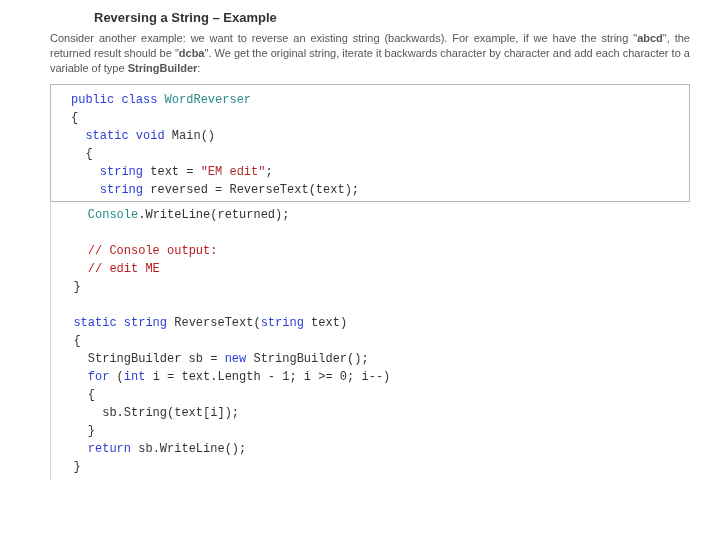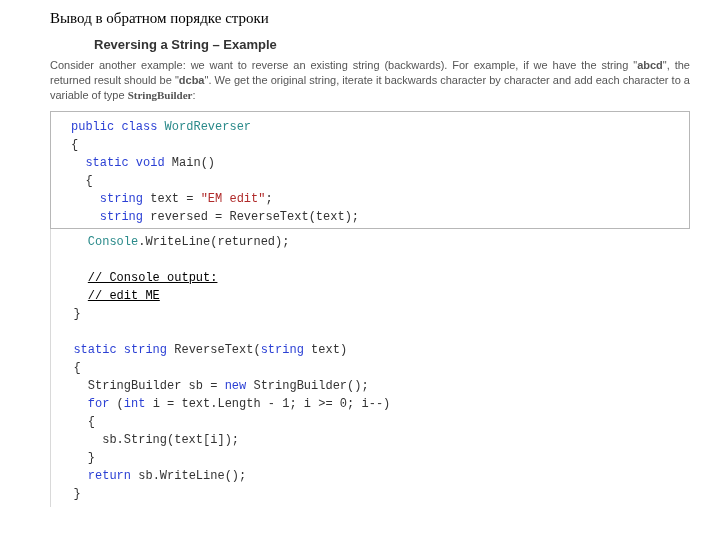--- a/index.html
+++ b/index.html
@@ -37,21 +37,21 @@
   }
   .body-text {
     font-family: Verdana, Geneva, sans-serif;
     font-size: 11px;
     color: #555;
     text-align: justify;
     line-height: 1.35;
     margin: 0 0 8px 0;
   }
   .body-text b { color: #555; }
-  .body-text .mono { font-family: Liberation Serif, serif; font-weight: bold; color:#555;margin-top:44px;}
+  .body-text .mono { font-family: Liberation Sans, sans-serif; font-weight: bold; color:#555;margin-top:44px;}
   .code-outer {
     border: 1px solid #b7b7b7;
     padding: 6px 8px 2px 20px;
     margin: 0 0 0 0;
     font-family: Consolas, "Courier New", monospace;
     font-size: 12px;
     line-height: 1.5;
     color: #333;
     white-space: pre;
   }
@@ -61,29 +61,28 @@
     margin: 0 0 0 0;
     font-family: Consolas, "Courier New", monospace;
     font-size: 12px;
     line-height: 1.5;
     color: #333;
     white-space: pre;
   }
   .kw   { color: #2a3fd4; }
   .type { color: #2a8a8a; }
   .str  { color: #b02a2a; }
-  .cmt  { color: #000000; text-decoration: underline; }
+  .cmt  { color: #b91c1c; }
 </style>
 </head>
 <body>
 
 <div class="page">
 
 
-  <div class="subtitle">Вывод в обратном порядке строки</div>
 
   <div class="section-heading">Reversing a String – Example</div>
 
   <p class="body-text">
     <span>Consider another example: we want to reverse an existing string (backwards). For example, if we have the string "</span><b>abcd</b><span>", the returned result should be "</span><b>dcba</b><span>". We get the original string, iterate it backwards character by character and add each character to a variable of type </span><span class="mono">StringBuilder</span><span>:</span>
   </p>
 
   <div class="code-outer"><span class="kw">public class</span><span class="type"> WordReverser</span>
 <span>{</span>
   <span class="kw">static void</span><span> Main()</span>

